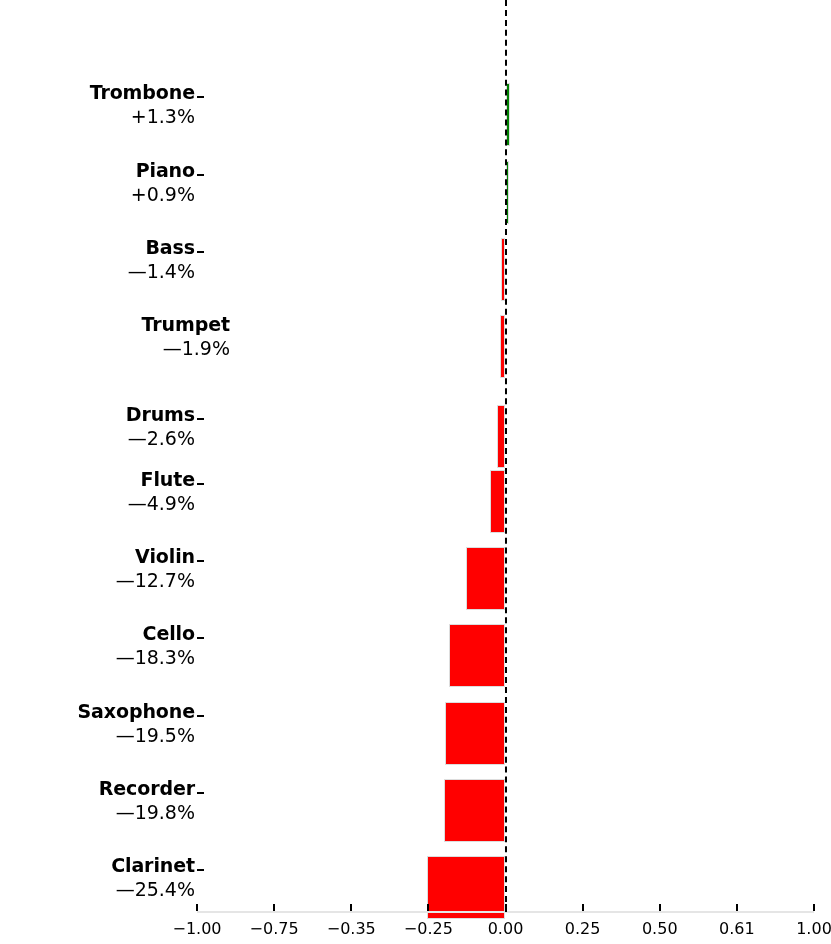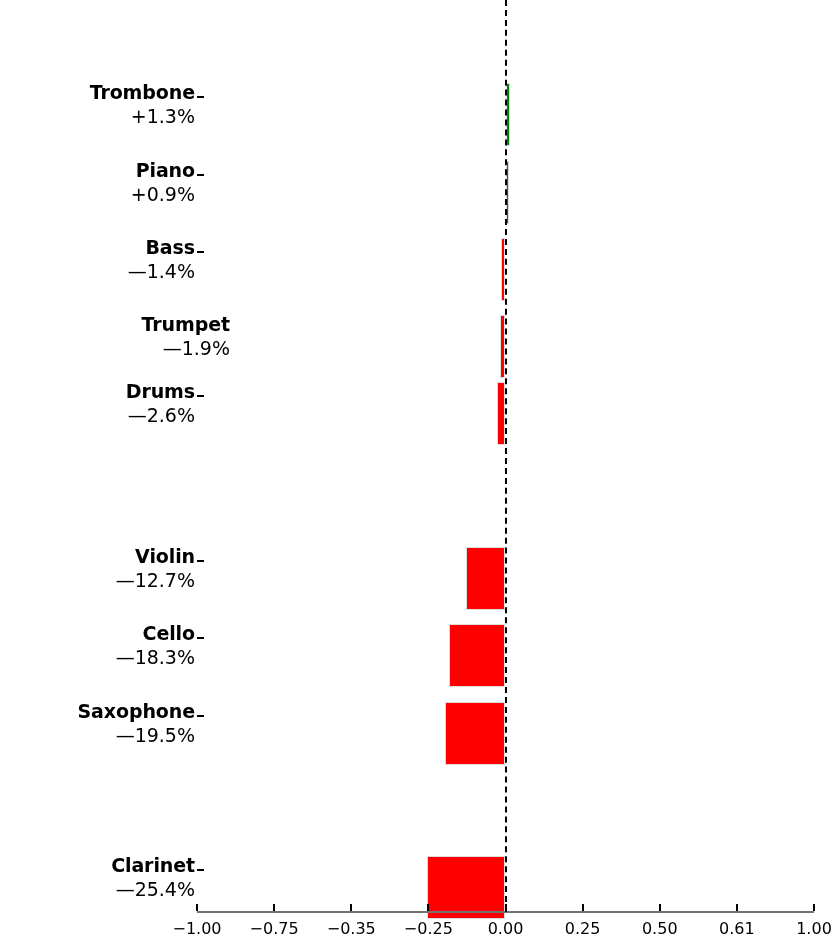--- a/index.html
+++ b/index.html
@@ -93,21 +93,21 @@
     z-index: 20;
   }
 
   
   .x-axis {
     position: absolute;
     left: 197px;
     top: 911px;
     width: 617px;
     height: 2px;
-    background: #737373;
+    background: #e5e5e5;
   }
   .x-tick {
     position: absolute;
     top: -7px;
     width: 2px;
     height: 7px;
     background: #000000;
   }
   .x-tick-label {
     position: absolute;
@@ -150,28 +150,36 @@
         <div class="bar" style="left: 501.181px; width: 4.319px; background: rgb(255, 0, 0);"></div>
       </div>
       <div class="bar-row" style="top: 315.2px; padding-left: 35px;">
         <div class="row-label">
           <span class="name">Trumpet</span>
           <span class="pct">—1.9%</span>
         </div>
         <div class="label-tick" style="left: 197px; top: 13px;"></div>
         <div class="bar" style="left: 499.639px; width: 5.8615px; background: rgb(255, 0, 0);"></div>
       </div>
-      <div class="bar-row" style="top: 382px; text-decoration: underline;">
+      <div class="bar-row" style="top: 405px; text-decoration: underline;">
         <div class="row-label">
           <span class="name">Drums</span>
           <span class="pct">—2.6%</span>
         </div>
         <div class="label-tick" style="left: 197px; top: 13px;"></div>
         <div class="bar" style="left: 497.479px; width: 8.021px; background: rgb(255, 0, 0);"></div>
       </div>
+      <div class="bar-row" style="top: 469.8px;">
+        <div class="row-label">
+          <span class="name">Flute</span>
+          <span class="pct">—4.9%</span>
+        </div>
+        <div class="label-tick" style="left: 197px; top: 13px;"></div>
+        <div class="bar" style="left: 490.383px; width: 15.1165px; background: rgb(255, 0, 0);"></div>
+      </div>
       <div class="bar-row" style="top: 547.1px;">
         <div class="row-label">
           <span class="name">Violin</span>
           <span class="pct">—12.7%</span>
         </div>
         <div class="label-tick" style="left: 197px; top: 13px;"></div>
         <div class="bar" style="left: 466.32px; width: 39.1795px; background: rgb(255, 0, 0);"></div>
       </div>
       <div class="bar-row" style="top: 624.4px;">
         <div class="row-label">
@@ -181,20 +189,28 @@
         <div class="label-tick" style="left: 197px; top: 13px;"></div>
         <div class="bar" style="left: 449.044px; width: 56.4555px; background: rgb(255, 0, 0);"></div>
       </div>
       <div class="bar-row" style="top: 701.7px;">
         <div class="row-label">
           <span class="name">Saxophone</span>
           <span class="pct">—19.5%</span>
         </div>
         <div class="label-tick" style="left: 197px; top: 13px;"></div>
         <div class="bar" style="left: 445.342px; width: 60.1575px; background: rgb(255, 0, 0);"></div>
+      </div>
+      <div class="bar-row" style="top: 779px;">
+        <div class="row-label">
+          <span class="name">Recorder</span>
+          <span class="pct">—19.8%</span>
+        </div>
+        <div class="label-tick" style="left: 197px; top: 13px;"></div>
+        <div class="bar" style="left: 444.417px; width: 61.083px; background: rgb(255, 0, 0);"></div>
       </div>
       <div class="bar-row" style="top: 856.3px;">
         <div class="row-label">
           <span class="name">Clarinet</span>
           <span class="pct">—25.4%</span>
         </div>
         <div class="label-tick" style="left: 197px; top: 13px;"></div>
         <div class="bar" style="left: 427.141px; width: 78.359px; background: rgb(255, 0, 0);"></div>
       </div>
     </div>

